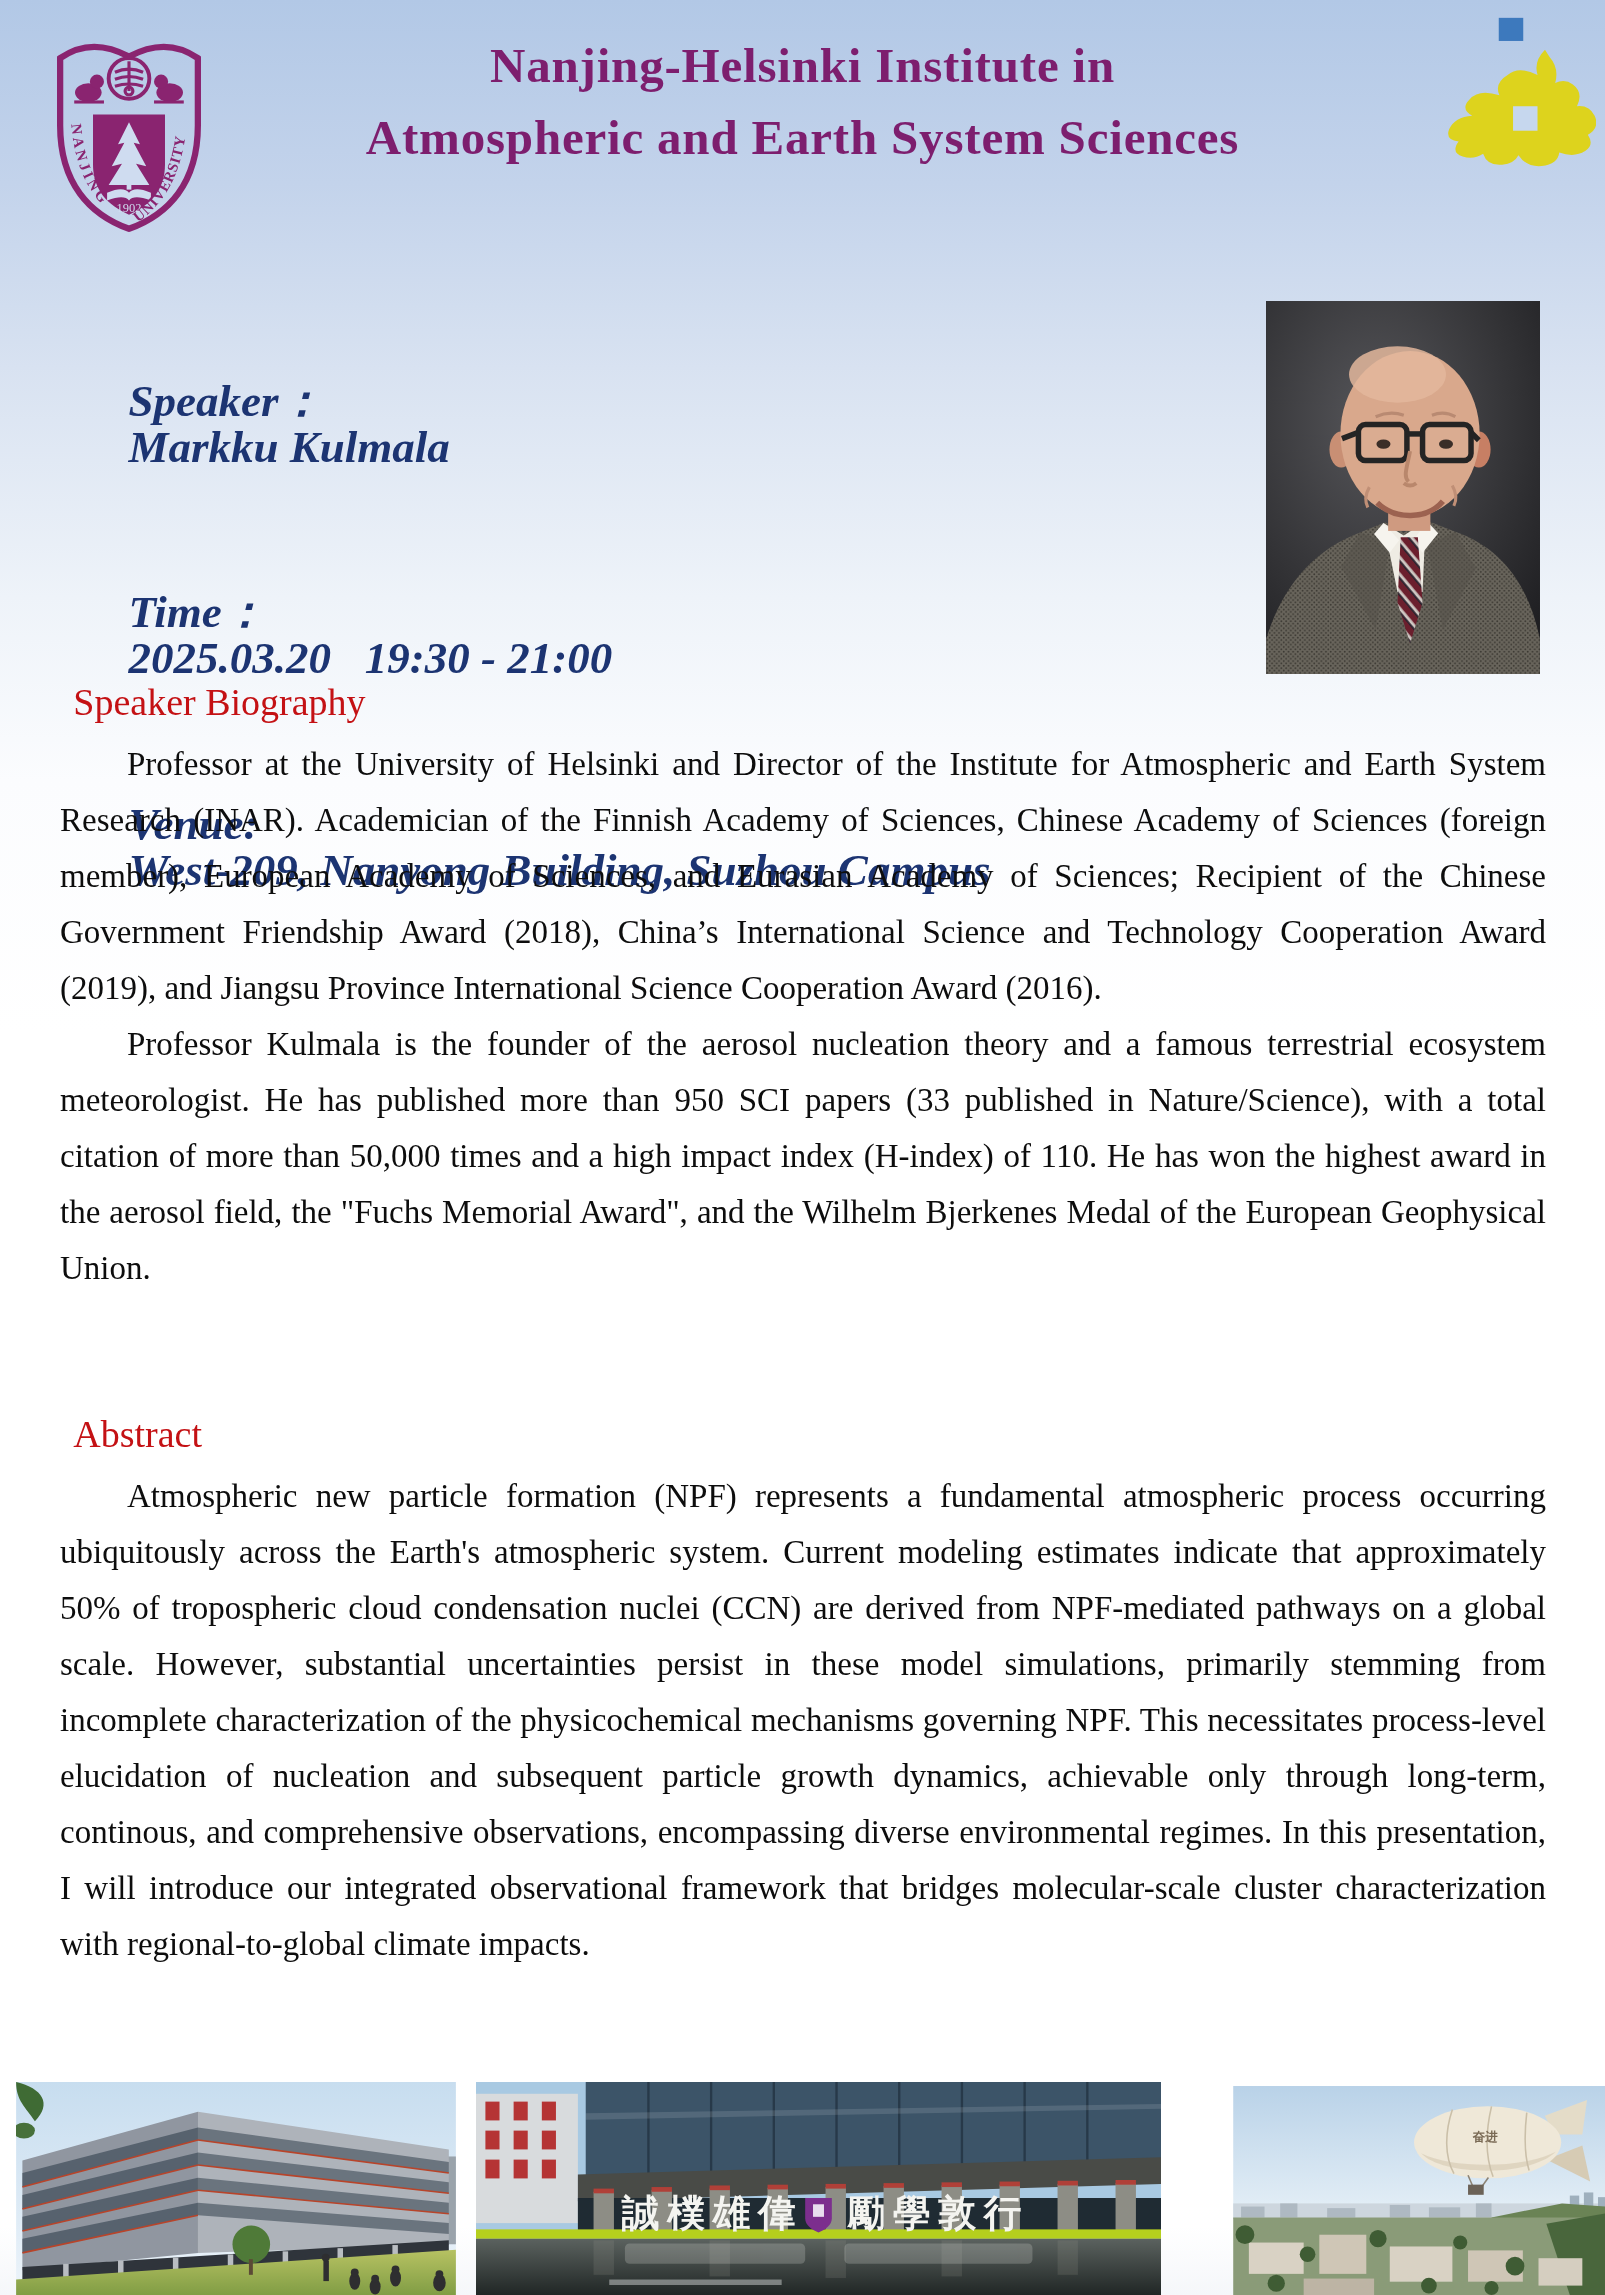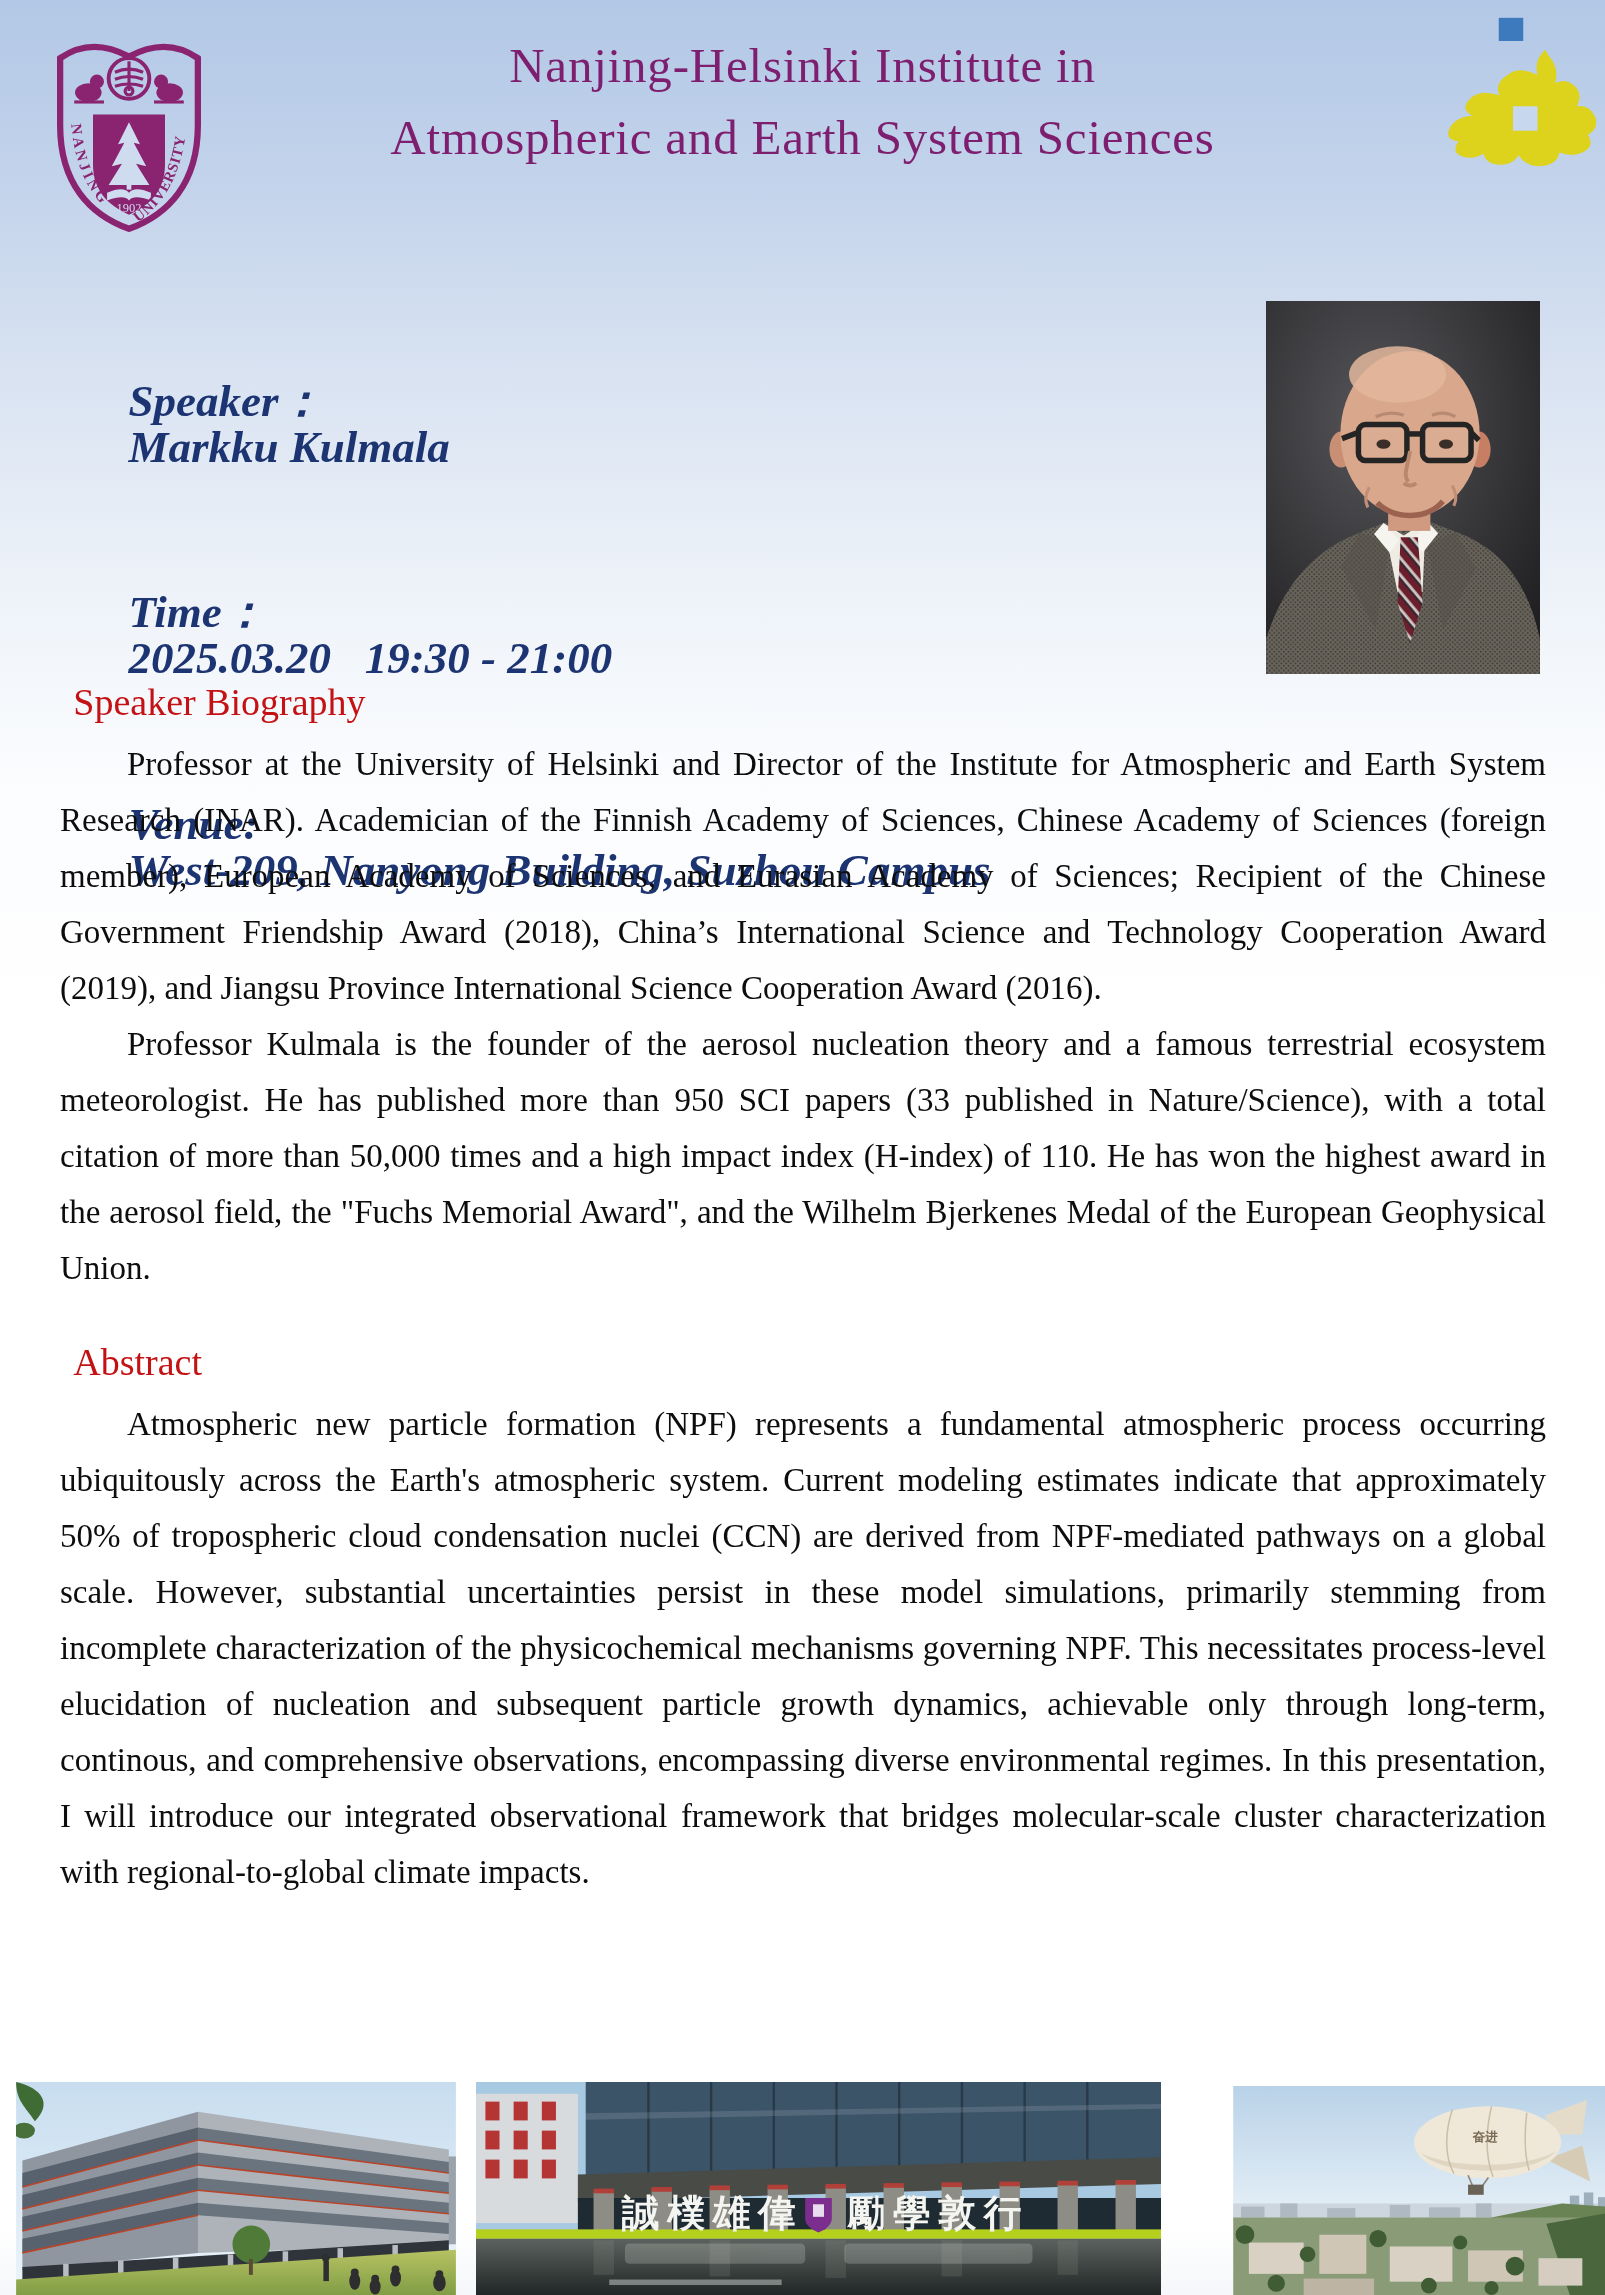--- a/index.html
+++ b/index.html
@@ -6,33 +6,33 @@
   .page{
     position:relative;
     width:1605px;height:2295px;
     overflow:hidden;
     font-family:"Liberation Serif", serif;
     background:linear-gradient(180deg,#b2c8e6 0%,#c3d3eb 8%,#d8e2f1 16%,#eef3f9 26%,#fbfcfe 34%,#ffffff 45%,#ffffff 97%,#f5f7fa 100%);
   }
   
   .nju-logo{position:absolute;left:49px;top:30px;width:160px;height:205px;}
   .uh-logo{position:absolute;left:1392px;top:11px;width:204px;height:166px;}
-  .title{position:absolute;left:0;right:0;top:30px;text-align:center;color:#7d1e6e;font-weight:normal;font-size:49px;line-height:72px;letter-spacing:0.8px;}
+  .title{position:absolute;left:0;right:0;top:30px;text-align:center;color:#7d1e6e;font-weight:bold;font-size:49px;line-height:72px;letter-spacing:0.8px;}
   
   .event{position:absolute;left:61px;top:332px;color:#1c3472;font-weight:bold;font-size:45px;}
   .event .line{line-height:46px;margin-bottom:27.4px;white-space:pre-wrap;font-style:italic;}
   .event .label{margin-right:11px;}
   
   .portrait{position:absolute;left:1266px;top:301px;width:274px;height:373px;background:#2a2a2d;}
   .portrait svg{display:block;}
   
   .content{position:absolute;left:60px;top:680px;width:1486px;color:#0d0d0d;}
   .content h2{margin:0 0 11px 13.3px;font-size:38px;line-height:45px;color:#c41114;font-weight:normal;}
   .content p{margin:0;font-size:33px;line-height:56px;text-align:justify;text-indent:67px;}
-  .content h2.abstract-h{margin-top:44px;}
+  .content h2.abstract-h{margin-top:116px;}
   
   .photo{position:absolute;overflow:hidden;}
   .photo svg{display:block;}
   #photo1{left:15.7px;top:2082px;width:440px;height:214px;}
   #photo2{left:476px;top:2082px;width:685px;height:214px;}
   #photo3{left:1233px;top:2086px;width:420px;height:209px;}
   .cjk{font-family:"Liberation Sans",sans-serif;font-weight:bold;}
 </style>
 </head>
 <body>

